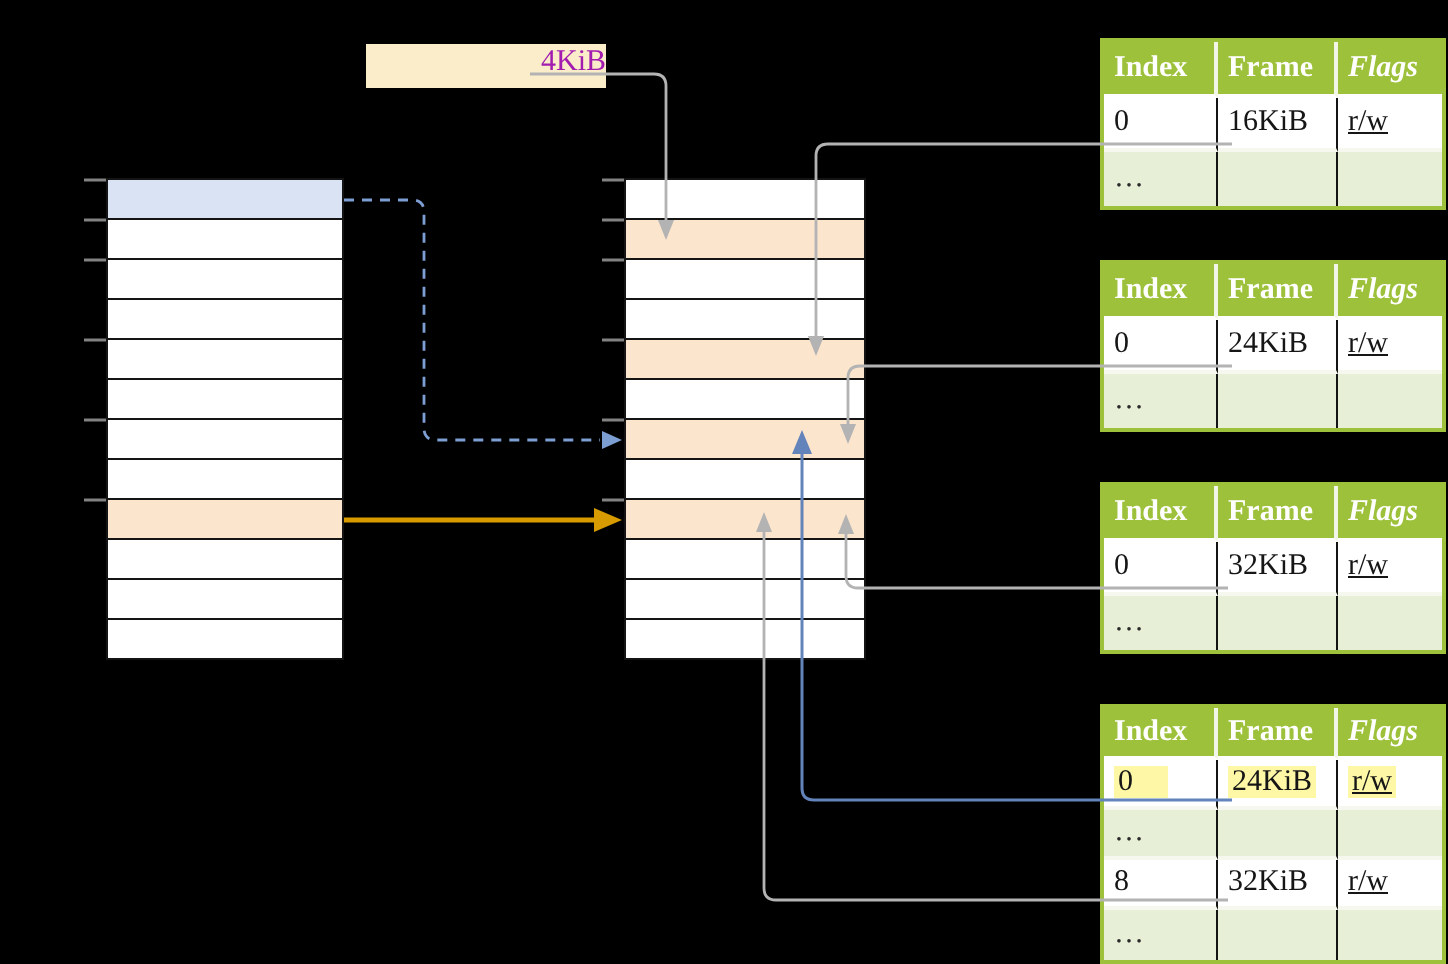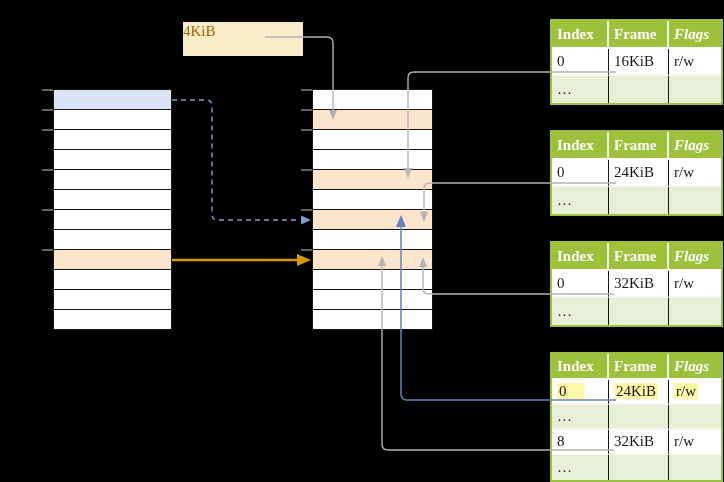--- a/index.html
+++ b/index.html
@@ -2,23 +2,23 @@
 <html style="--green: #9ec13b; --row_green: #e8efd7; --peach: #fce5cd; --blue_row: #dae3f3; --cream: #fbedca; --yellow: #fdf7a6; --grey_line: #b3b3b3; --blue_line: #6383bb; --dash_blue: #7d9ed2; --orange_line: #d79b00; --tick_grey: #828282;"><head>
 <meta charset="utf-8">
 <style>
   html,body{margin:0;padding:0;background:#000;}
   .stage{
     position:relative;width:724px;height:482px;background:#000;overflow:hidden;
     font-family:"Liberation Serif","DejaVu Serif",serif;
   }
   
   .size-label{
-    position:absolute;left:183px;top:22px;width:120px;height:34px;
-    background:var(--cream);color:#a16207;font-size:15px;line-height:18px;
-    text-align:left;
+    position:absolute;left:183px;top:22px;width:120px;height:22px;
+    background:var(--cream);color:#a21caf;font-size:15px;line-height:18px;
+    text-align:right;
   }
   
   .pt-col{position:absolute;top:89px;height:241px;background:#fff;border:1px solid #141414;box-sizing:border-box;}
   .pt-col-left{left:53px;width:119px;}
   .pt-col-mid{left:312px;width:121px;}
   .pt-row{height:20px;box-sizing:border-box;border-bottom:1px solid #141414;}
   .pt-row:last-child{border-bottom:none;}
   .row-blue{background:var(--blue_row);}
   .row-peach{background:var(--peach);}
   
@@ -33,21 +33,21 @@
     box-sizing:border-box;height:28px;background:var(--green);color:#fff;
     font-weight:bold;font-size:15px;text-align:left;padding:2px 5px;
     border-right:2px solid #f2f6e6;border-bottom:2px solid #fff;
   }
   table.pt th:last-child{border-right:none;font-style:italic;}
   table.pt td{
     box-sizing:border-box;height:27px;font-size:15px;color:#161616;
     padding:2px 5px;background:#fff;vertical-align:middle;
     border-right:1px solid #141414;border-bottom:2px solid #f6f8ef;
   }
-  table.pt td:last-child{border-right:none;}
+  table.pt td:last-child{border-right:none;text-decoration:underline;}
   table.pt tr:last-child td{border-bottom:none;}
   table.pt tr.shaded td{background:var(--row_green);color:#2a2a2a;}
   table.pt.compact th{height:26px;}
   table.pt.compact td{height:25px;}
   .hl{background:var(--yellow);padding:0 2px;}
   .hl-wide{padding-right:17px;}
   
   svg.overlay{position:absolute;left:0;top:0;pointer-events:none;}
   .ln-grey{stroke:var(--grey_line);stroke-width:1.4;fill:none;}
   .hd-grey{fill:var(--grey_line);stroke:none;}

